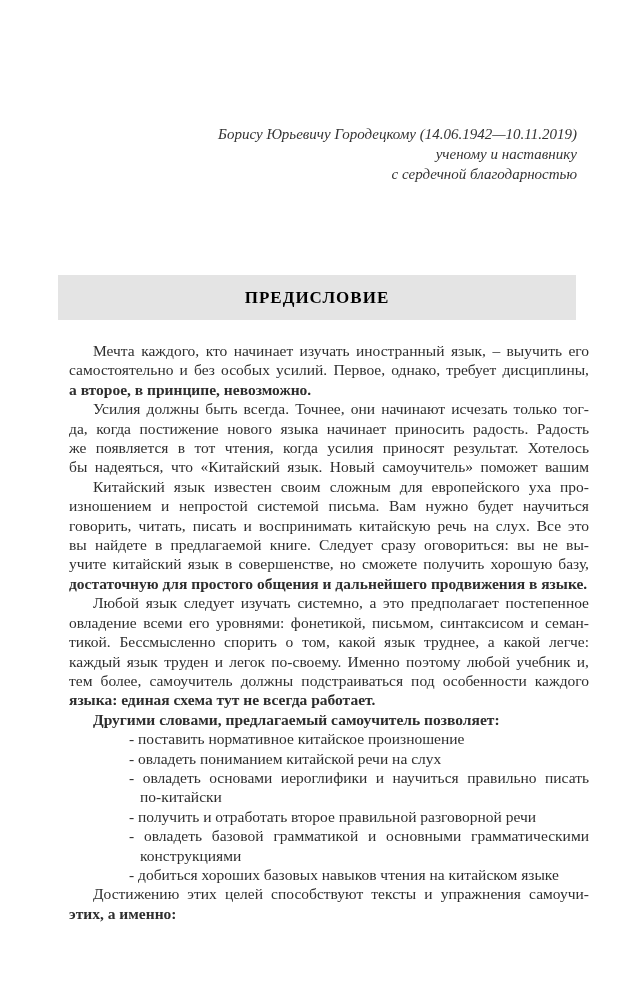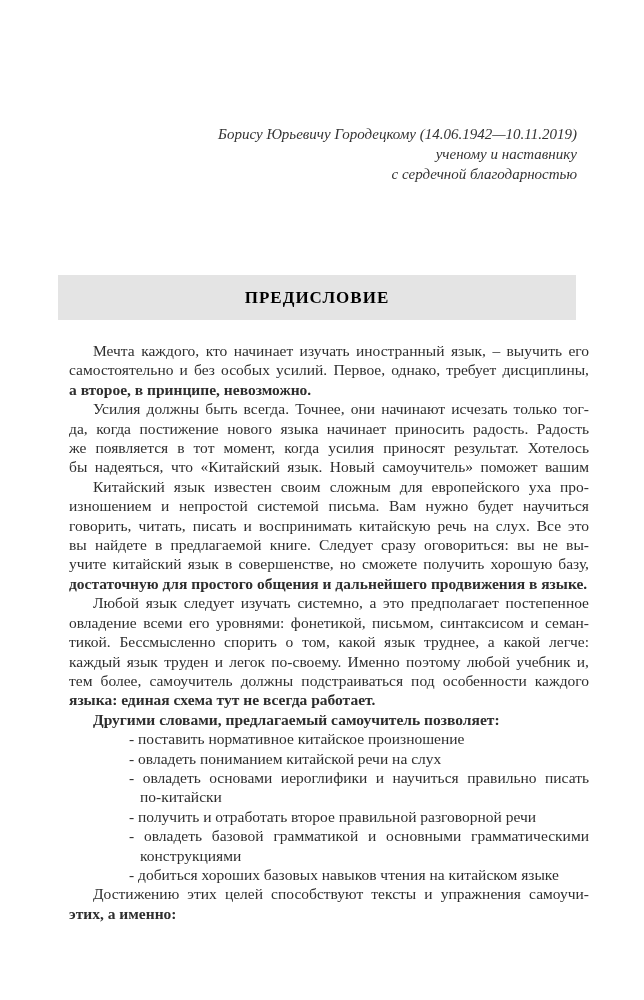--- a/index.html
+++ b/index.html
@@ -98,21 +98,21 @@
 
   <div class="body-text">
       <div class="para">
         <div class="line first">Мечта каждого, кто начинает изучать иностранный язык, – выучить его</div>
         <div class="line">самостоятельно и без особых усилий. Первое, однако, требует дисциплины,</div>
         <div class="line last">а второе, в принципе, невозможно.</div>
       </div>
       <div class="para">
         <div class="line first">Усилия должны быть всегда. Точнее, они начинают исчезать только тог-</div>
         <div class="line">да, когда постижение нового языка начинает приносить радость. Радость</div>
-        <div class="line">же появляется в тот момент, когда усилия приносят результат. Хотелось</div>
+        <div class="line">же появляется в тот чтения, когда усилия приносят результат. Хотелось</div>
         <div class="line">бы надеяться, что «Китайский язык. Новый самоучитель» поможет вашим</div>
       </div>
       <div class="para">
         <div class="line first">Китайский язык известен своим сложным для европейского уха про-</div>
         <div class="line">изношением и непростой системой письма. Вам нужно будет научиться</div>
         <div class="line">говорить, читать, писать и воспринимать китайскую речь на слух. Все это</div>
         <div class="line">вы найдете в предлагаемой книге. Следует сразу оговориться: вы не вы-</div>
         <div class="line">учите китайский язык в совершенстве, но сможете получить хорошую базу,</div>
         <div class="line last">достаточную для простого общения и дальнейшего продвижения в языке.</div>
       </div>

